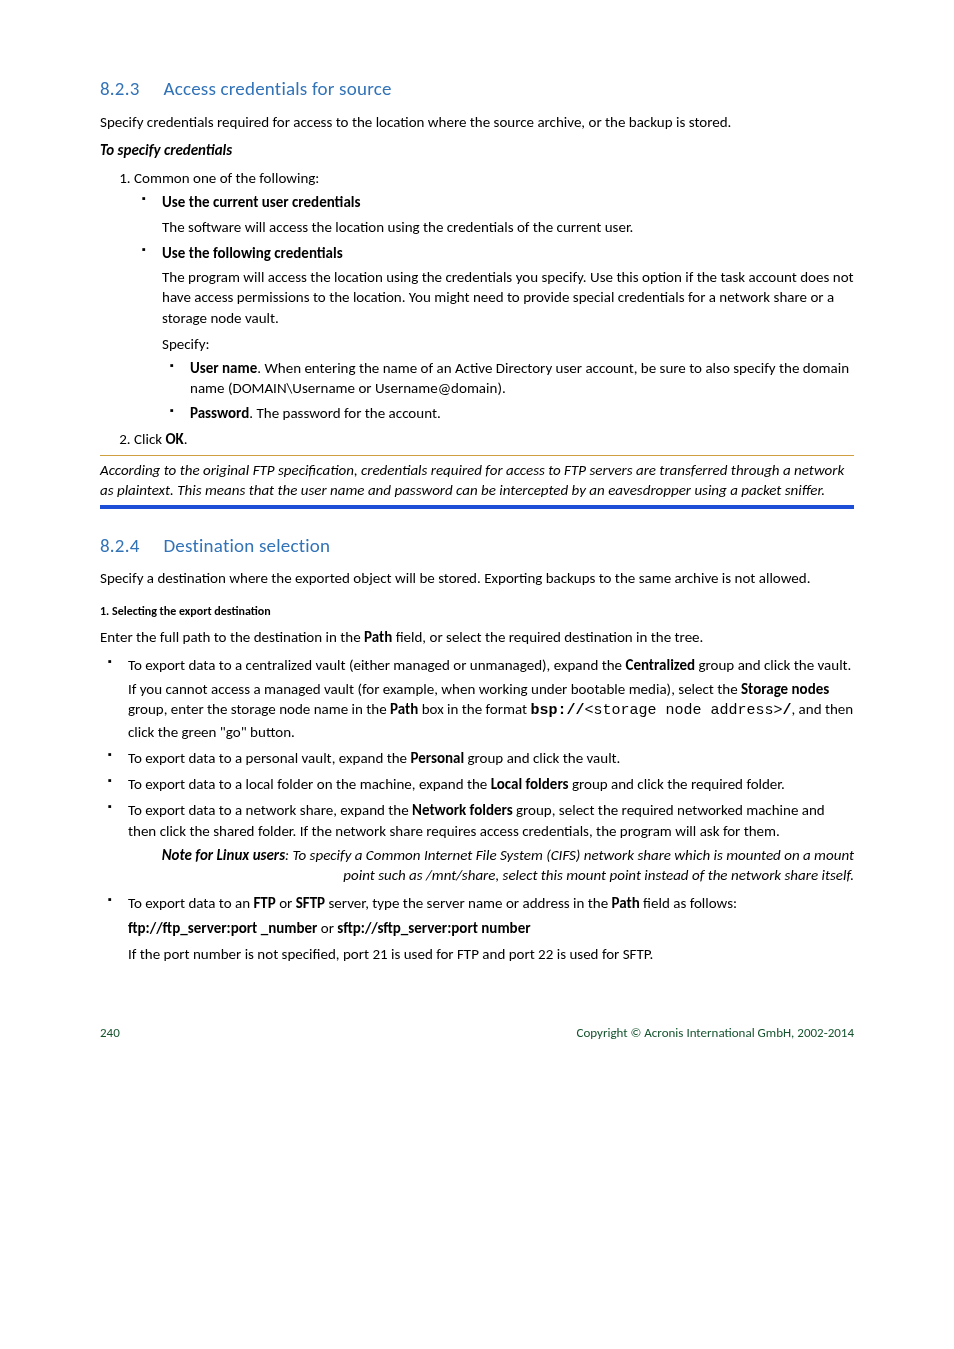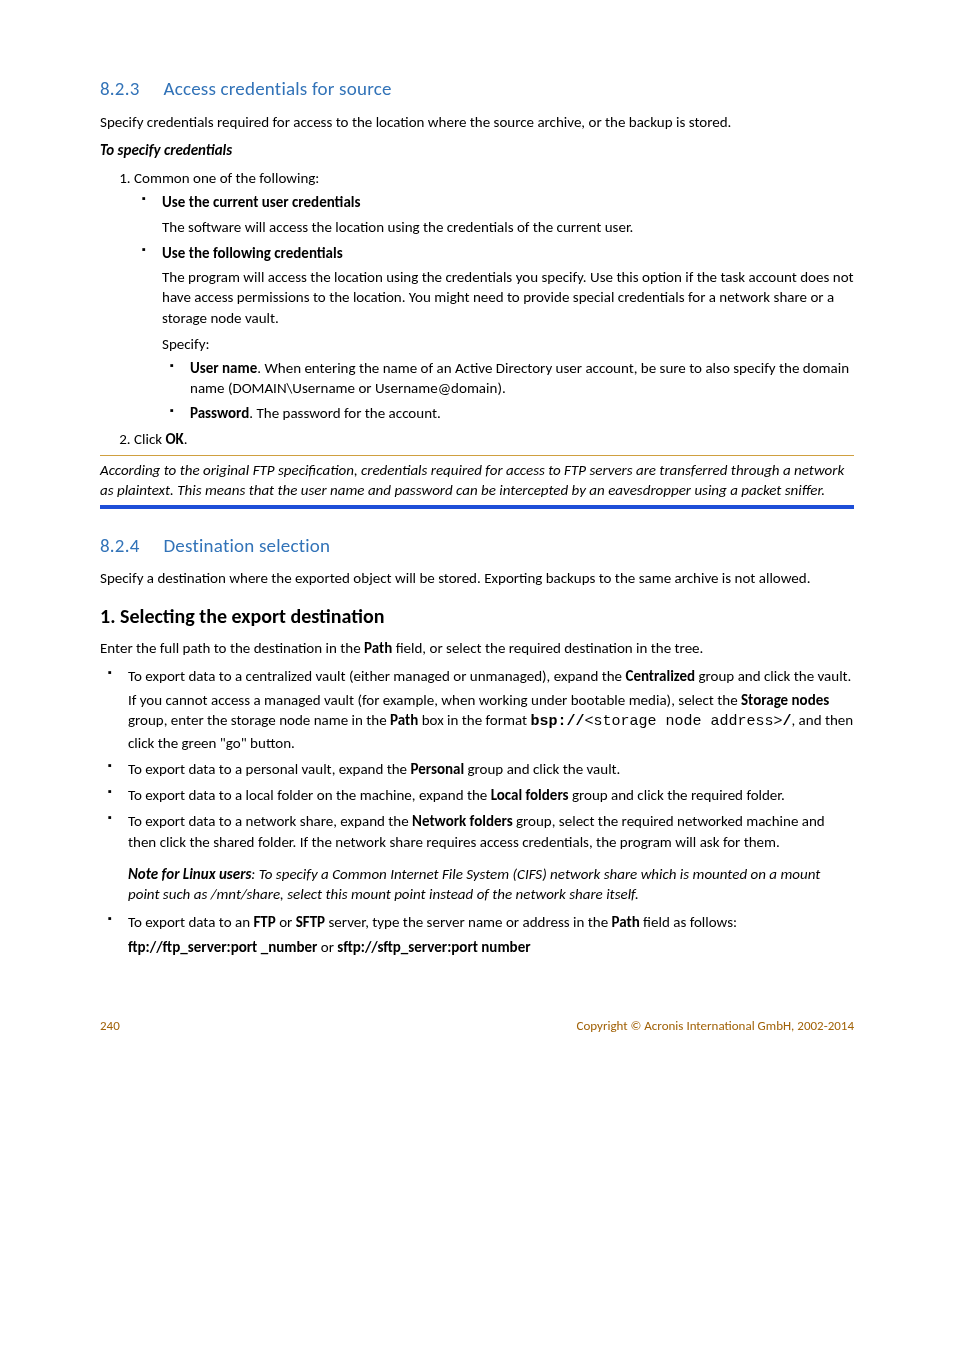--- a/index.html
+++ b/index.html
@@ -51,32 +51,33 @@
   .nested-block { margin: 4px 0 6px 0; }
   .italic-note {
     font-style: italic;
     border-top: 1px solid #d0a040;
     border-bottom: 4px solid #1d4ed8;
     padding: 4px 0;
     margin: 6px 0 24px 0;
   }
   .inner-italic-note {
     font-style: italic;
-    margin: 12px 0 8px 0;
+    margin: 4px 0 8px 0;
+    text-align: right;
   }
   .subhead {
     font-weight: bold;
-    font-size: 20px;
+    font-size: 12px;
     margin: 14px 0 8px 0;
   }
   .mono { font-family: "Courier New", monospace; text-align: center; }
   .footer {
     display: flex;
     justify-content: space-between;
-    color: #a16207;
+    color: #14532d;
     font-size: 13px;
     margin-top: 60px;
   }
   .spacer-top { margin-top: 24px; }
 </style>
 </head>
 <body>
 
 <h2 class="h2">
   <span class="num">8.2.3</span><span>Access credentials for source</span>
@@ -150,20 +151,21 @@
     <div class="inner-italic-note">
       <span class="bold" style="font-style:italic">Note for Linux users</span><span>: To specify a Common Internet File System (CIFS) network share which is mounted on a mount point such as /mnt/share, select this mount point instead of the network share itself.</span>
     </div>
   </li>
 
   <li>
     <span>To export data to an </span><span class="bold">FTP</span><span> or </span><span class="bold">SFTP</span><span> server, type the server name or address in the </span><span class="bold">Path</span><span> field as follows:</span>
     <div class="nested-block">
       <span class="bold">ftp://ftp_server:port _number</span><span> or </span><span class="bold">sftp://sftp_server:port number</span>
     </div>
+    <div>If the port number is not specified, port 21 is used for FTP and port 22 is used for SFTP.</div>
   </li>
 
 </ul>
 
 <div class="footer">
   <span>240</span>
   <span>Copyright © Acronis International GmbH, 2002-2014</span>
 </div>
 
 </body></html>

